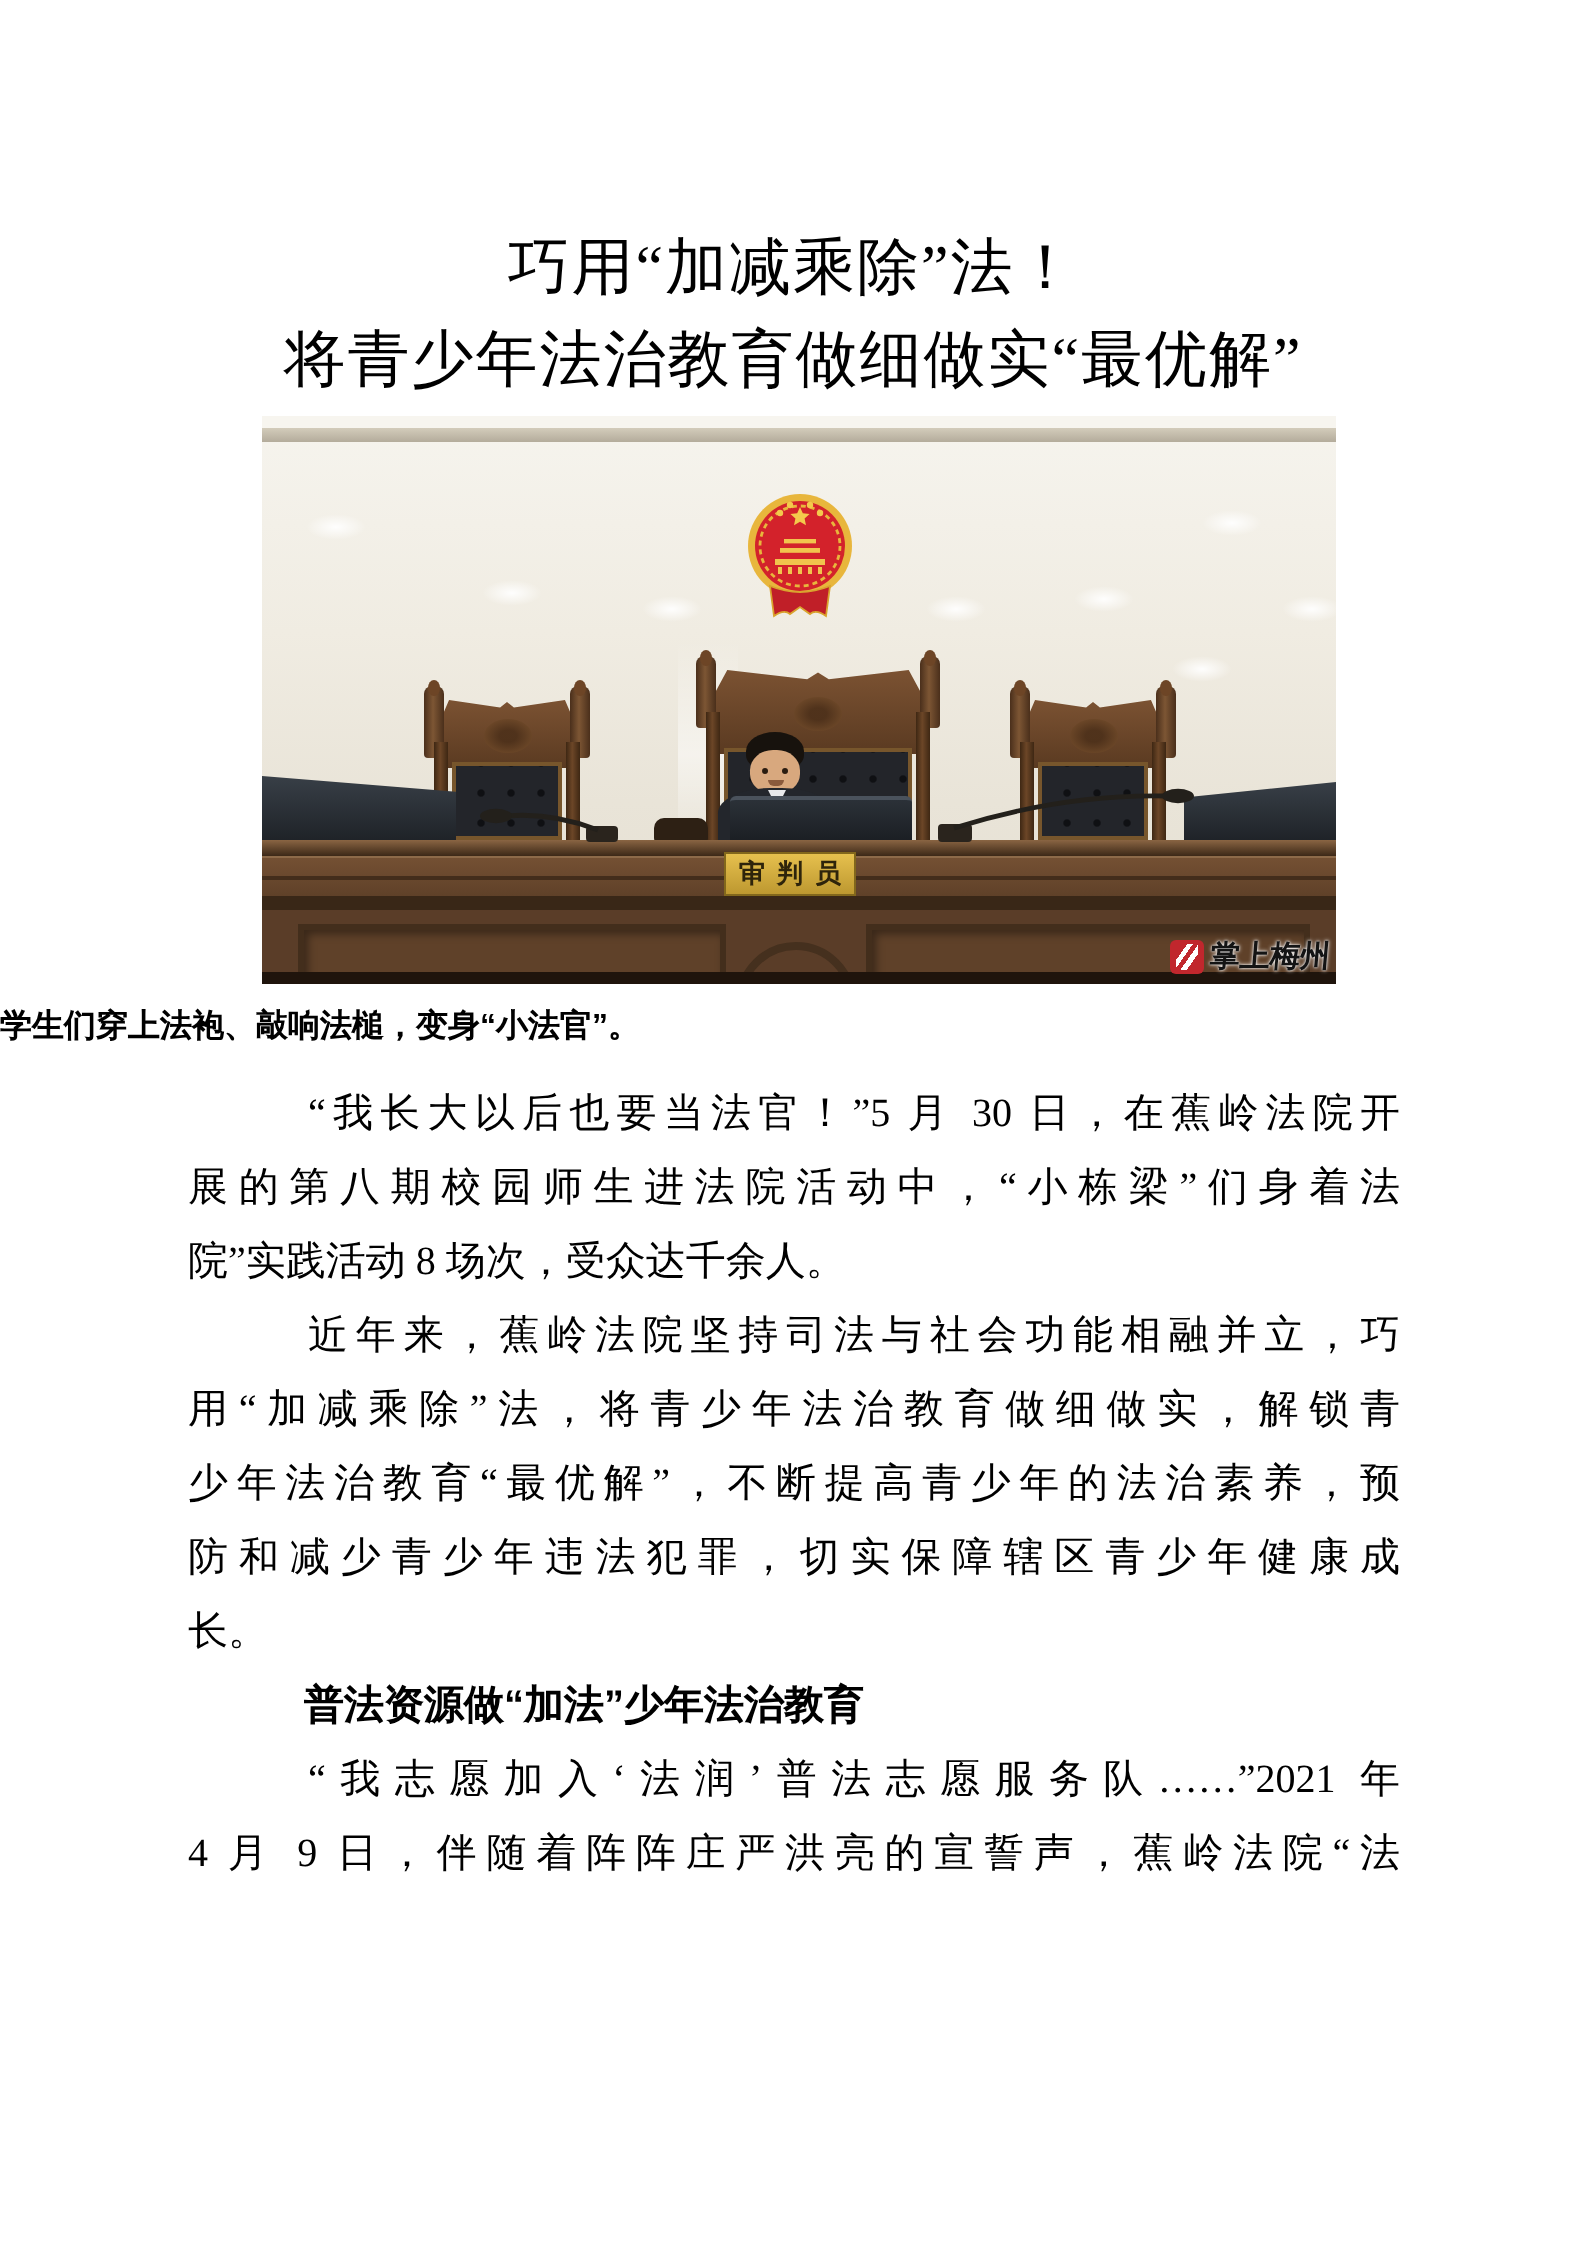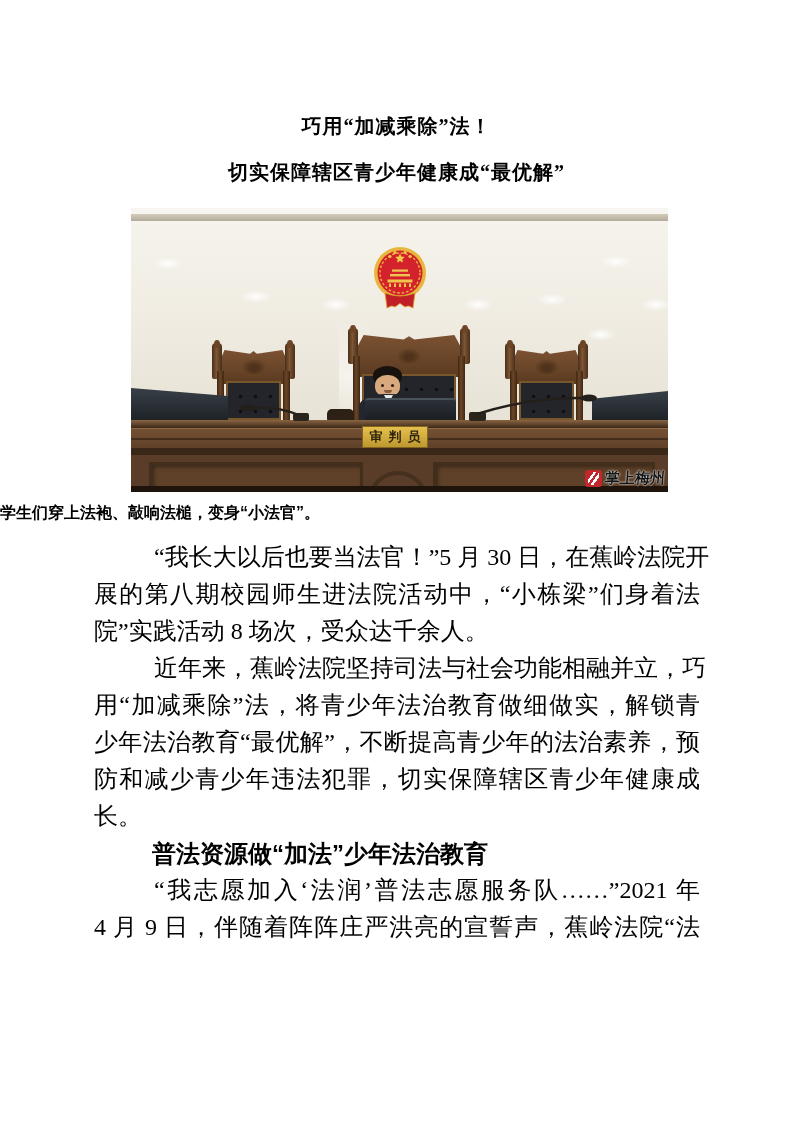--- a/index.html
+++ b/index.html
@@ -1,21 +1,21 @@
 <!DOCTYPE html>
 <html><head>
 <meta charset="utf-8">
 <style>
   html,body{margin:0;padding:0;background:#ffffff;}
   .page{position:relative;width:793px;height:1122px;background:#ffffff;overflow:hidden;
         font-family:"Liberation Serif","DejaVu Serif",serif;color:#000;}
 
   
   .title{position:absolute;top:90px;left:0;width:100%;text-align:center;
-         font-weight:700;font-size:20px;line-height:46px;}
+         font-weight:400;font-size:31px;line-height:46px;}
   .title-line{display:block;white-space:nowrap;letter-spacing:1px;}
 
   
   .photo{position:absolute;left:131px;top:208px;width:537px;height:284px;overflow:hidden;
          background:linear-gradient(180deg,#f6f4ee 0%,#f0ece2 38%,#e9e4d8 68%,#e4ded1 100%);}
   .ceil-hi{position:absolute;top:0;left:0;right:0;height:6px;background:#f7f5ef;}
   .ceil-line{position:absolute;top:6px;left:0;right:0;height:7px;
              background:linear-gradient(180deg,#cdc5b2,#a89f8d);opacity:.85;}
   .light{position:absolute;width:30px;height:13px;border-radius:50%;
          background:radial-gradient(ellipse,rgba(255,255,255,.95) 0%,rgba(255,255,255,0) 70%);}
@@ -101,36 +101,36 @@
         background:linear-gradient(125deg,transparent 28%,#fff 28% 42%,transparent 42% 56%,#fff 56% 72%,transparent 72%);}
   .wm-text{font-family:"Liberation Sans","DejaVu Sans",sans-serif;font-weight:700;font-size:15px;
         color:#141414;transform:skewX(-5deg);white-space:nowrap;
         text-shadow:0 0 2px rgba(255,255,255,.95),0 0 1px #ffffff;}
 
   
   .caption{position:absolute;top:503px;left:0;width:100%;text-align:left;white-space:nowrap;
         font-family:"Liberation Sans","DejaVu Sans",sans-serif;font-weight:700;font-size:16px;}
 
   
-  .body-block{position:absolute;left:94px;top:539px;width:606px;font-size:24px;}
+  .body-block{position:absolute;left:94px;top:539px;width:606px;font-size:20px;}
   .bline{height:37px;line-height:37px;white-space:nowrap;
         text-align:justify;text-align-last:justify;}
   .bline.plast{text-align-last:left;}
   .bline.pfirst{padding-left:60px;}
   .bline.heading{font-family:"Liberation Sans","DejaVu Sans",sans-serif;font-weight:700;
         text-align-last:left;padding-left:58px;}
 </style>
 </head>
 <body>
 
 <div class="page">
 
   <h1 class="title">
     <span class="title-line">巧用“加减乘除”法！</span>
-    <span class="title-line">切实保障辖区青少年健康成“最优解”</span>
+    <span class="title-line">将青少年法治教育做细做实“最优解”</span>
   </h1>
 
   <figure class="photo" style="margin:0;">
     <div class="ceil-hi"></div>
     <div class="ceil-line"></div>
 
     <div class="light" style="left:22px;top:49px;"></div>
     <div class="light" style="left:110px;top:82px;"></div>
     <div class="light" style="left:190px;top:90px;"></div>
     <div class="light" style="left:332px;top:90px;"></div>

